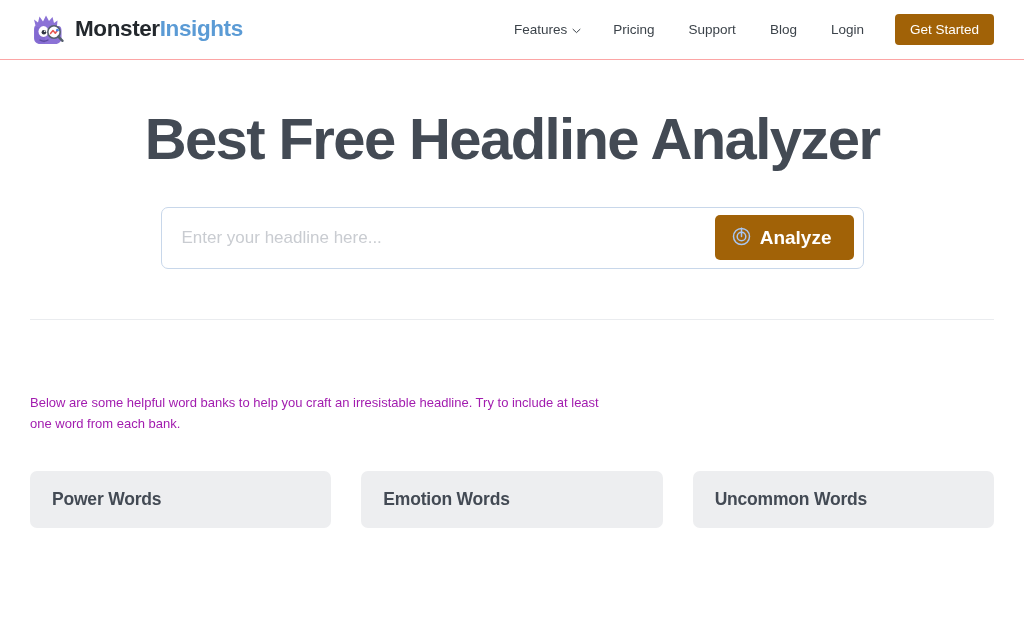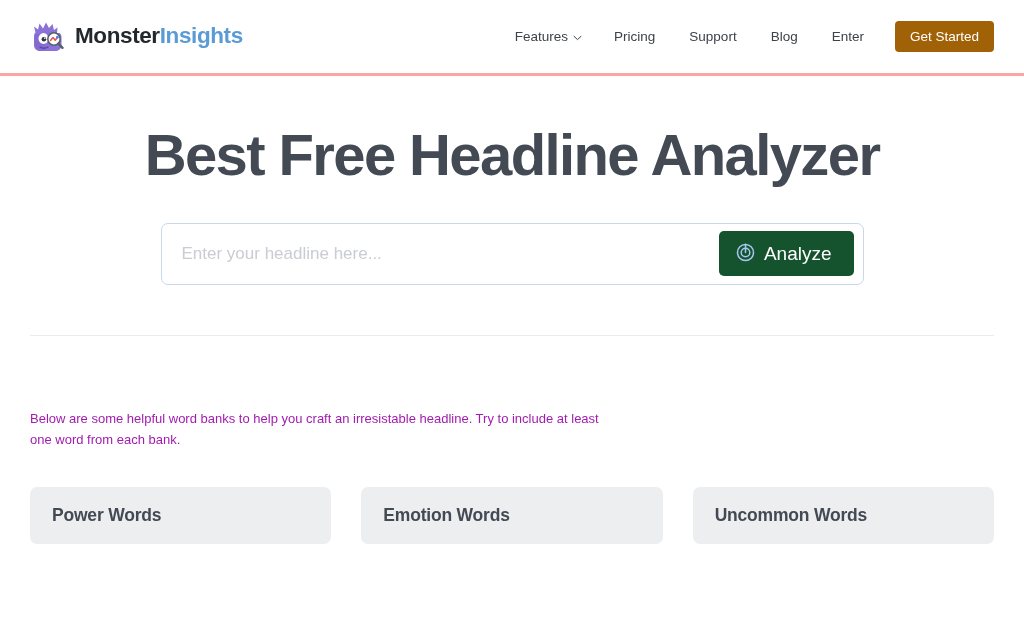--- a/index.html
+++ b/index.html
@@ -10,24 +10,24 @@
     width: 1024px;
     height: 638px;
     overflow: hidden;
     background: #ffffff;
     font-family: "Liberation Sans", sans-serif;
     -webkit-font-smoothing: antialiased;
   }
 
   
   .site-header {
-    height: 76px;
+    height: 60px;
     width: 100%;
     background: #ffffff;
-    border-bottom: 3px solid #fca5a5;
+    border-bottom: 1px solid #fca5a5;
     display: flex;
     align-items: center;
     padding: 16px 30px;
     position: relative;
   }
   .brand {
     display: flex;
     align-items: center;
     gap: 9px;
     text-decoration: none;
@@ -128,34 +128,35 @@
     outline: none;
     background: transparent;
     font-size: 17px;
     color: #3b82f6;
     padding: 0 18px 0 20px;
     height: 100%;
     font-family: "Liberation Sans", sans-serif;
   }
   .analyzer-input::placeholder { color: #c9ccd1; }
   .btn-analyze {
-    background: #14532d;
+    background: #a16207;
     color: #fff;
     border: none;
     border-radius: 5px;
     height: 45px;
     padding: 0 22px 0 17px;
     font-size: 19px;
     display: inline-flex;
     align-items: center;
     gap: 9px;
     cursor: pointer;
     line-height: 1;
     font-family: "Liberation Sans", sans-serif;
     white-space: nowrap;
+    font-weight: bold;
   }
   .analyze-icon { display: block; flex: none; }
 
   
   .section-divider {
     margin: 50px 30px 0;
     height: 1px;
     background: #eaecef;
     border: 0;
   }
@@ -249,21 +250,21 @@
 
     <a class="nav-link" href="#">
       <span>Support</span>
     </a>
 
     <a class="nav-link" href="#">
       <span>Blog</span>
     </a>
 
     <a class="nav-link" href="#">
-      <span>Enter</span>
+      <span>Login</span>
     </a>
 
     <button class="btn-cta">Get Started</button>
   </nav>
 </header>
 
 <section class="hero">
   <h1 class="hero-title">Best Free Headline Analyzer</h1>
 
   <div class="analyzer-wrap">

